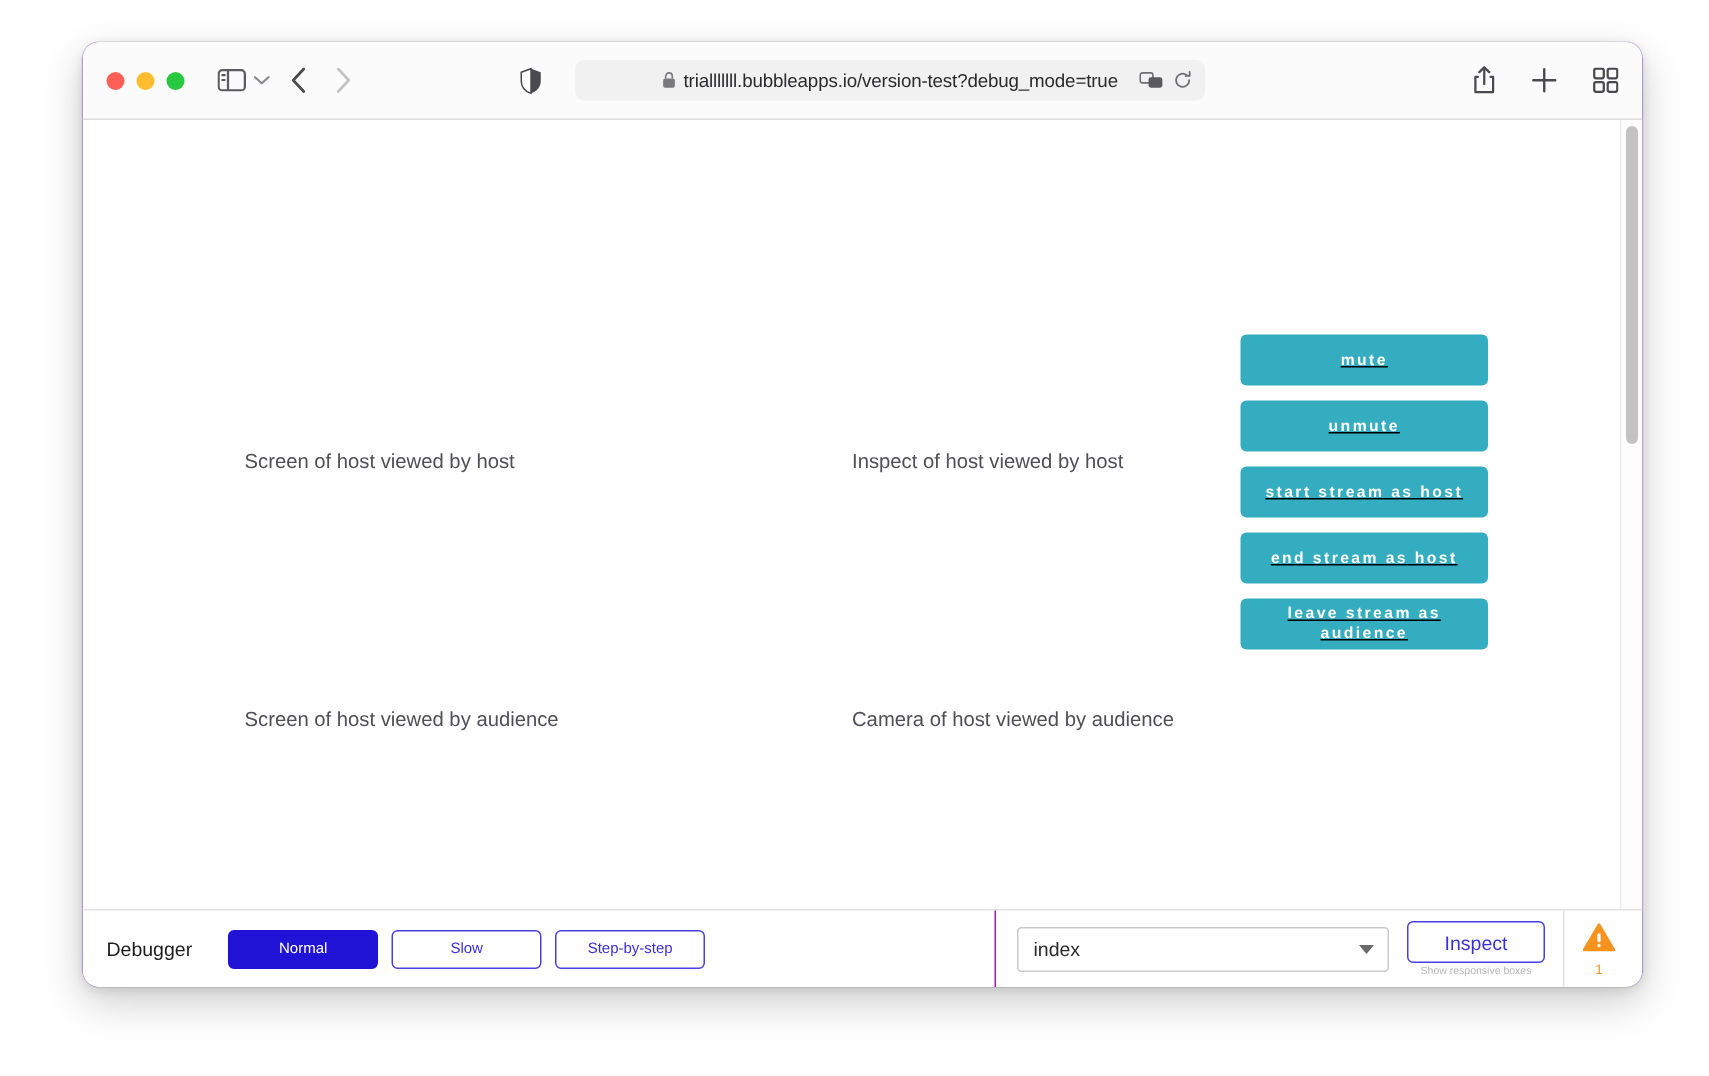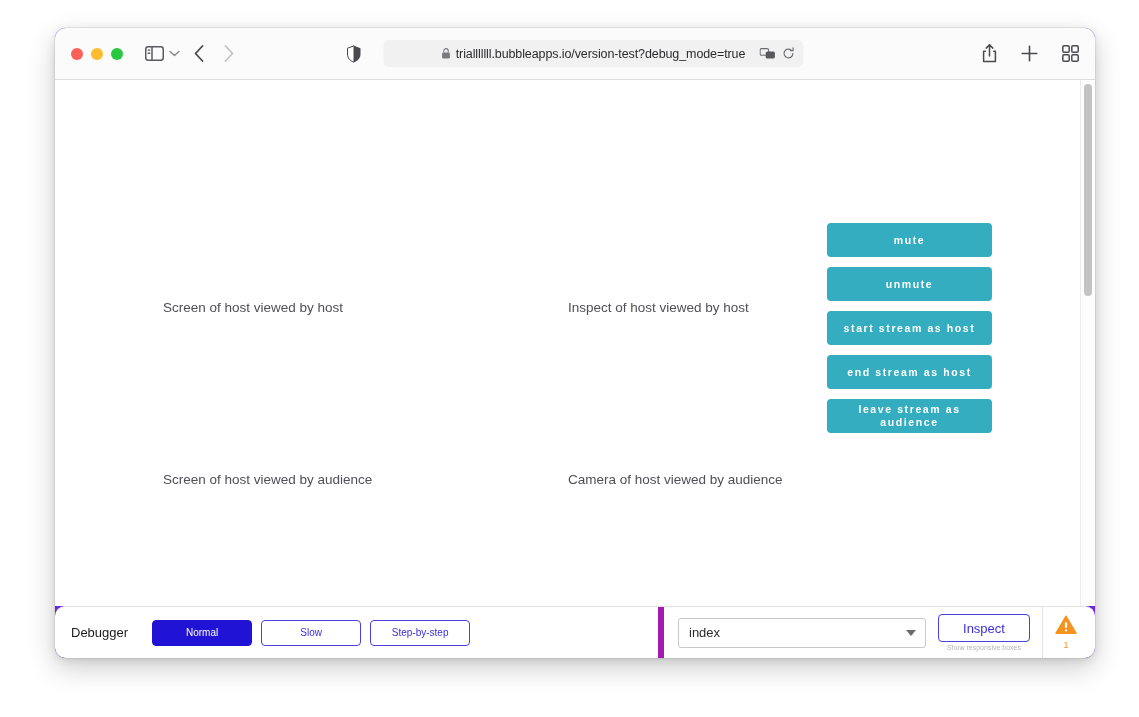--- a/index.html
+++ b/index.html
@@ -124,20 +124,21 @@
 
   
   #action-buttons {
     position: absolute;
     left: 772px;
     top: 143px;
     width: 165px;
     display: flex;
     flex-direction: column;
     gap: 10px;
+    text-decoration: underline;
   }
   .teal-btn {
     background: #34adc0;
     color: #ffffff;
     border: none;
     border-radius: 4px;
     height: 34px;
     font-family: "Liberation Sans", sans-serif;
     font-size: 10.5px;
     font-weight: bold;
@@ -175,21 +176,20 @@
   
   #debugger-bar {
     height: 52px;
     min-height: 52px;
     background: #ffffff;
     border-top: 1px solid #e2e2e2;
     display: flex;
     align-items: center;
     padding: 0 18px 0 16px;
     position: relative;
-    border-radius: 10px;
   }
 
   #debugger-label {
     font-size: 13px;
     color: #1b1b1b;
     margin-right: 24px;
   }
 
   .dbg-btn {
     font-family: "Liberation Sans", sans-serif;
@@ -212,21 +212,21 @@
   .dbg-btn.idle {
     background: #ffffff;
     color: #3a2fdb;
     border: 1px solid #4a3fe0;
   }
 
   #debugger-right {
     margin-left: auto;
     display: flex;
     align-items: center;
-    border-left: 6px solid #a21caf;
+    border-left: 1px solid #a21caf;
     height: 100%;
     padding-left: 14px;
     gap: 12px;
   }
 
   #page-select {
     width: 248px;
     height: 30px;
     border: 1px solid #c9c9c9;
     border-radius: 3px;

